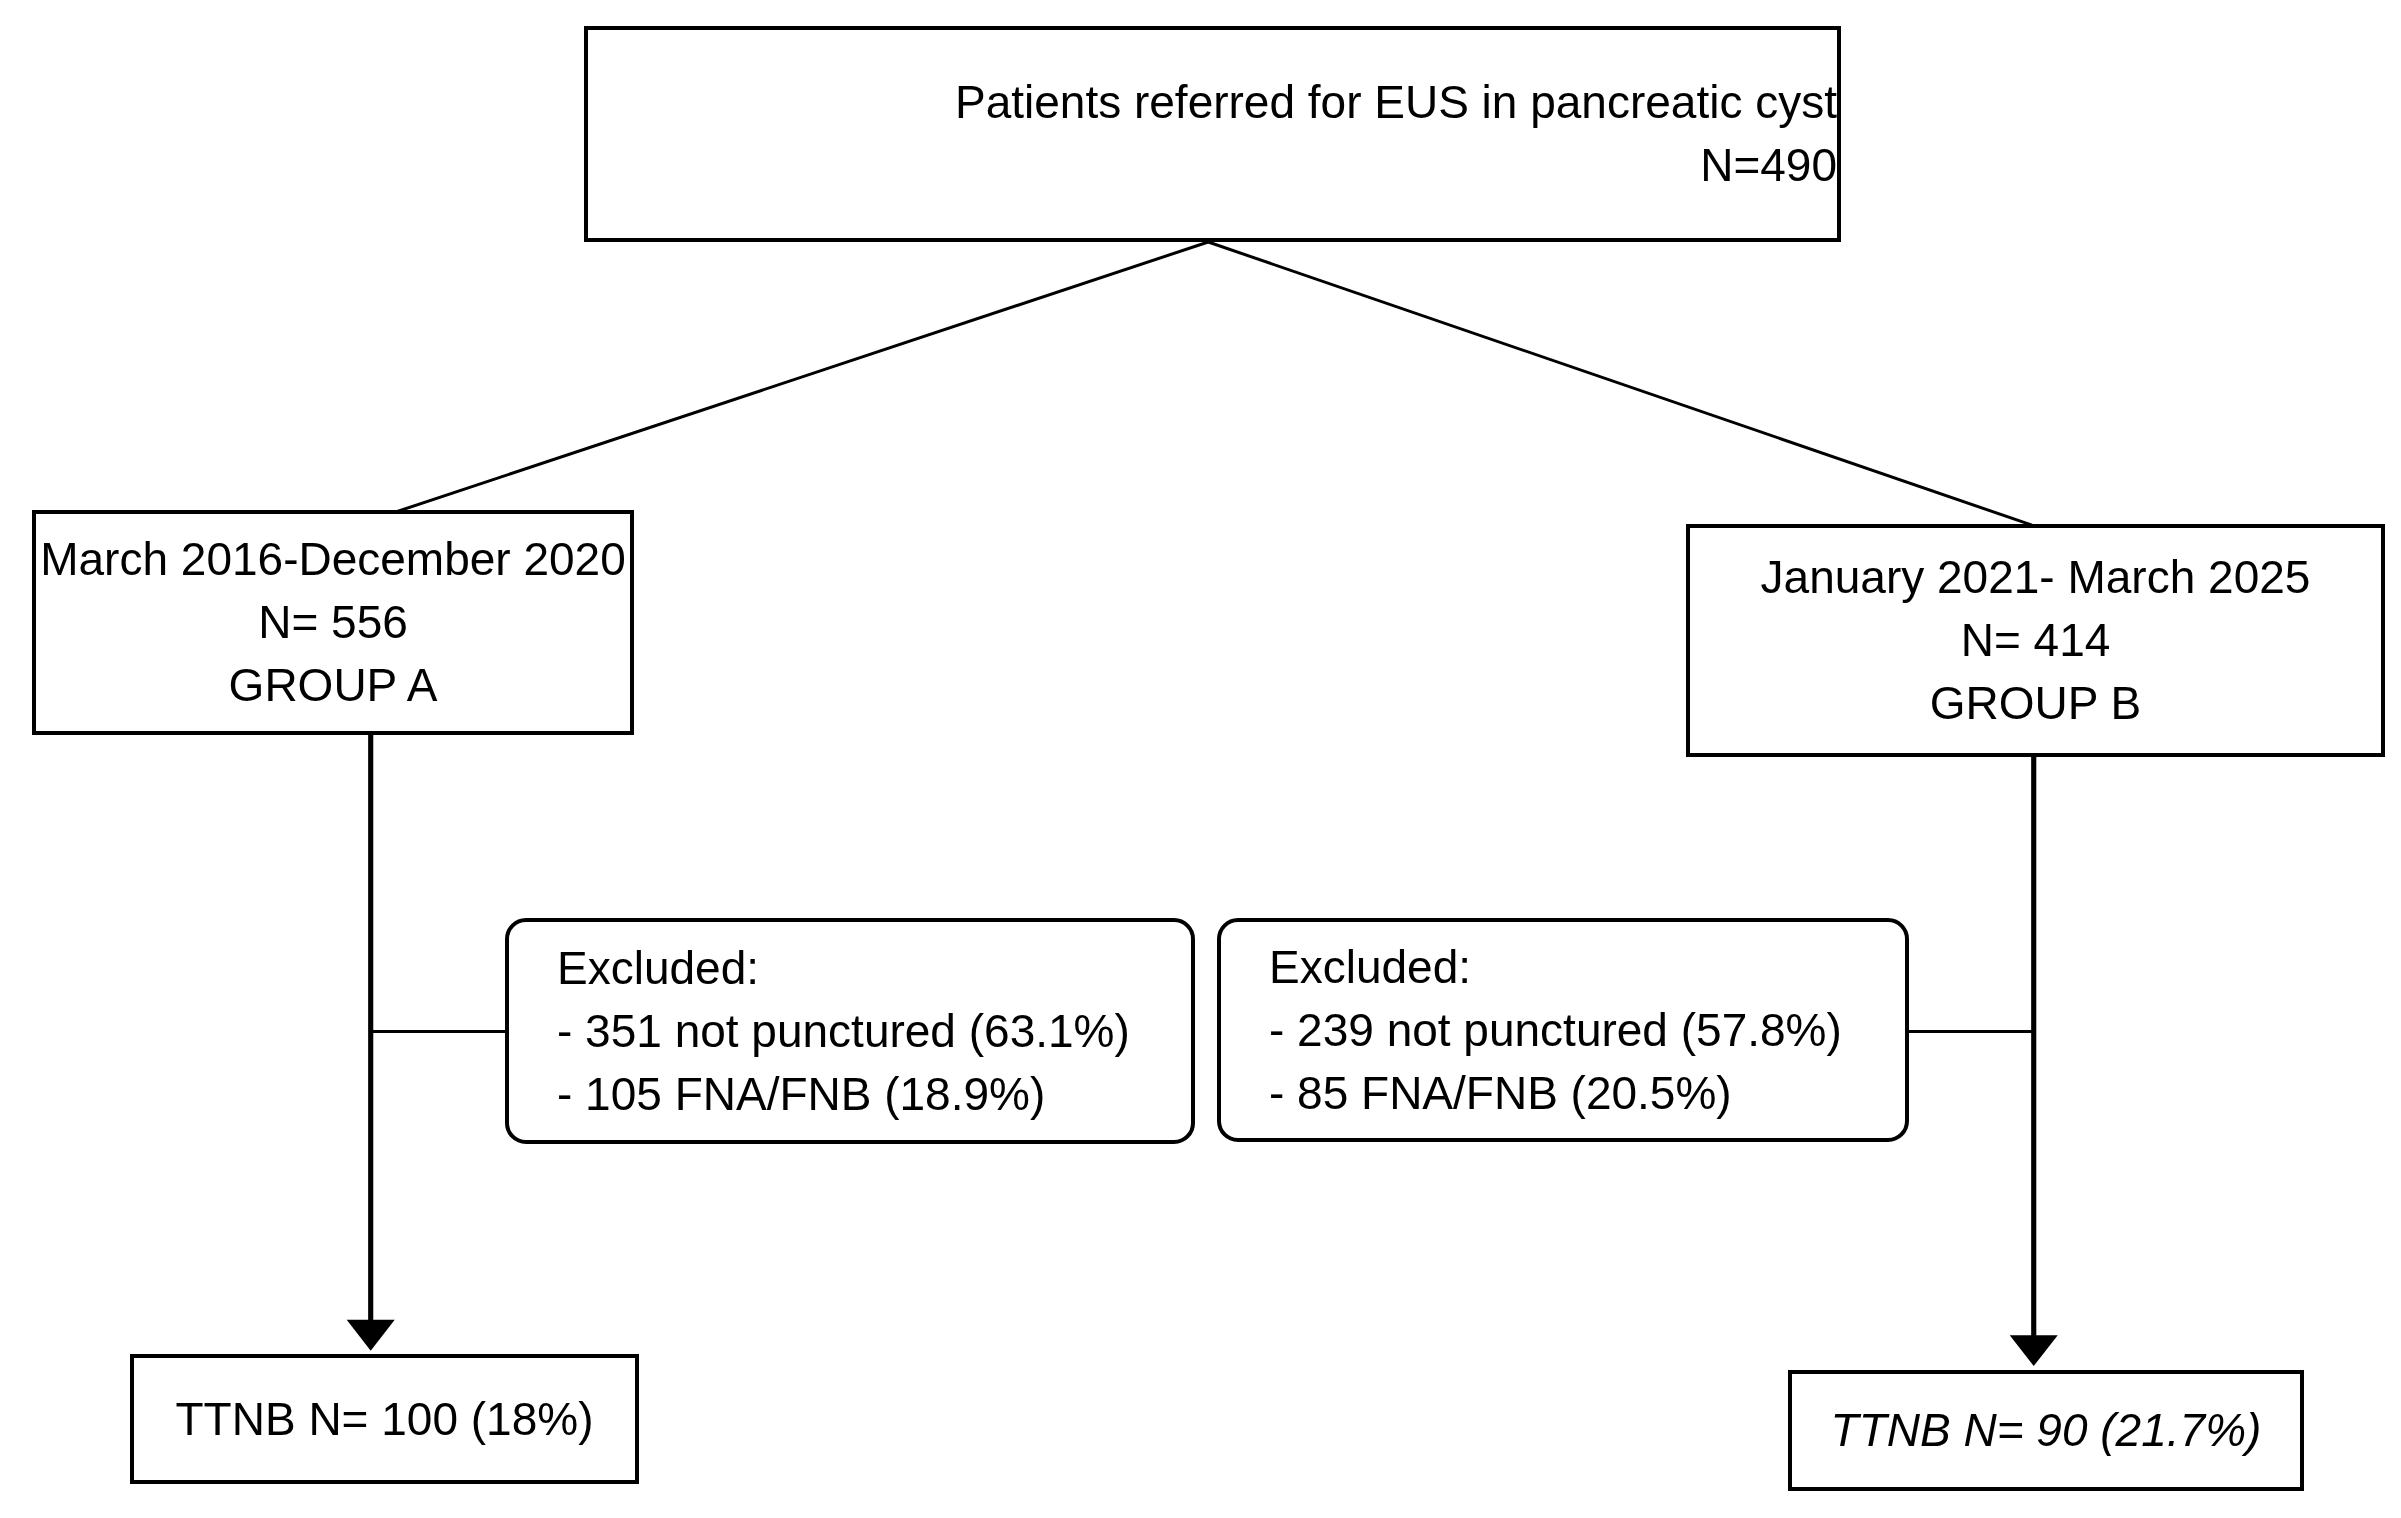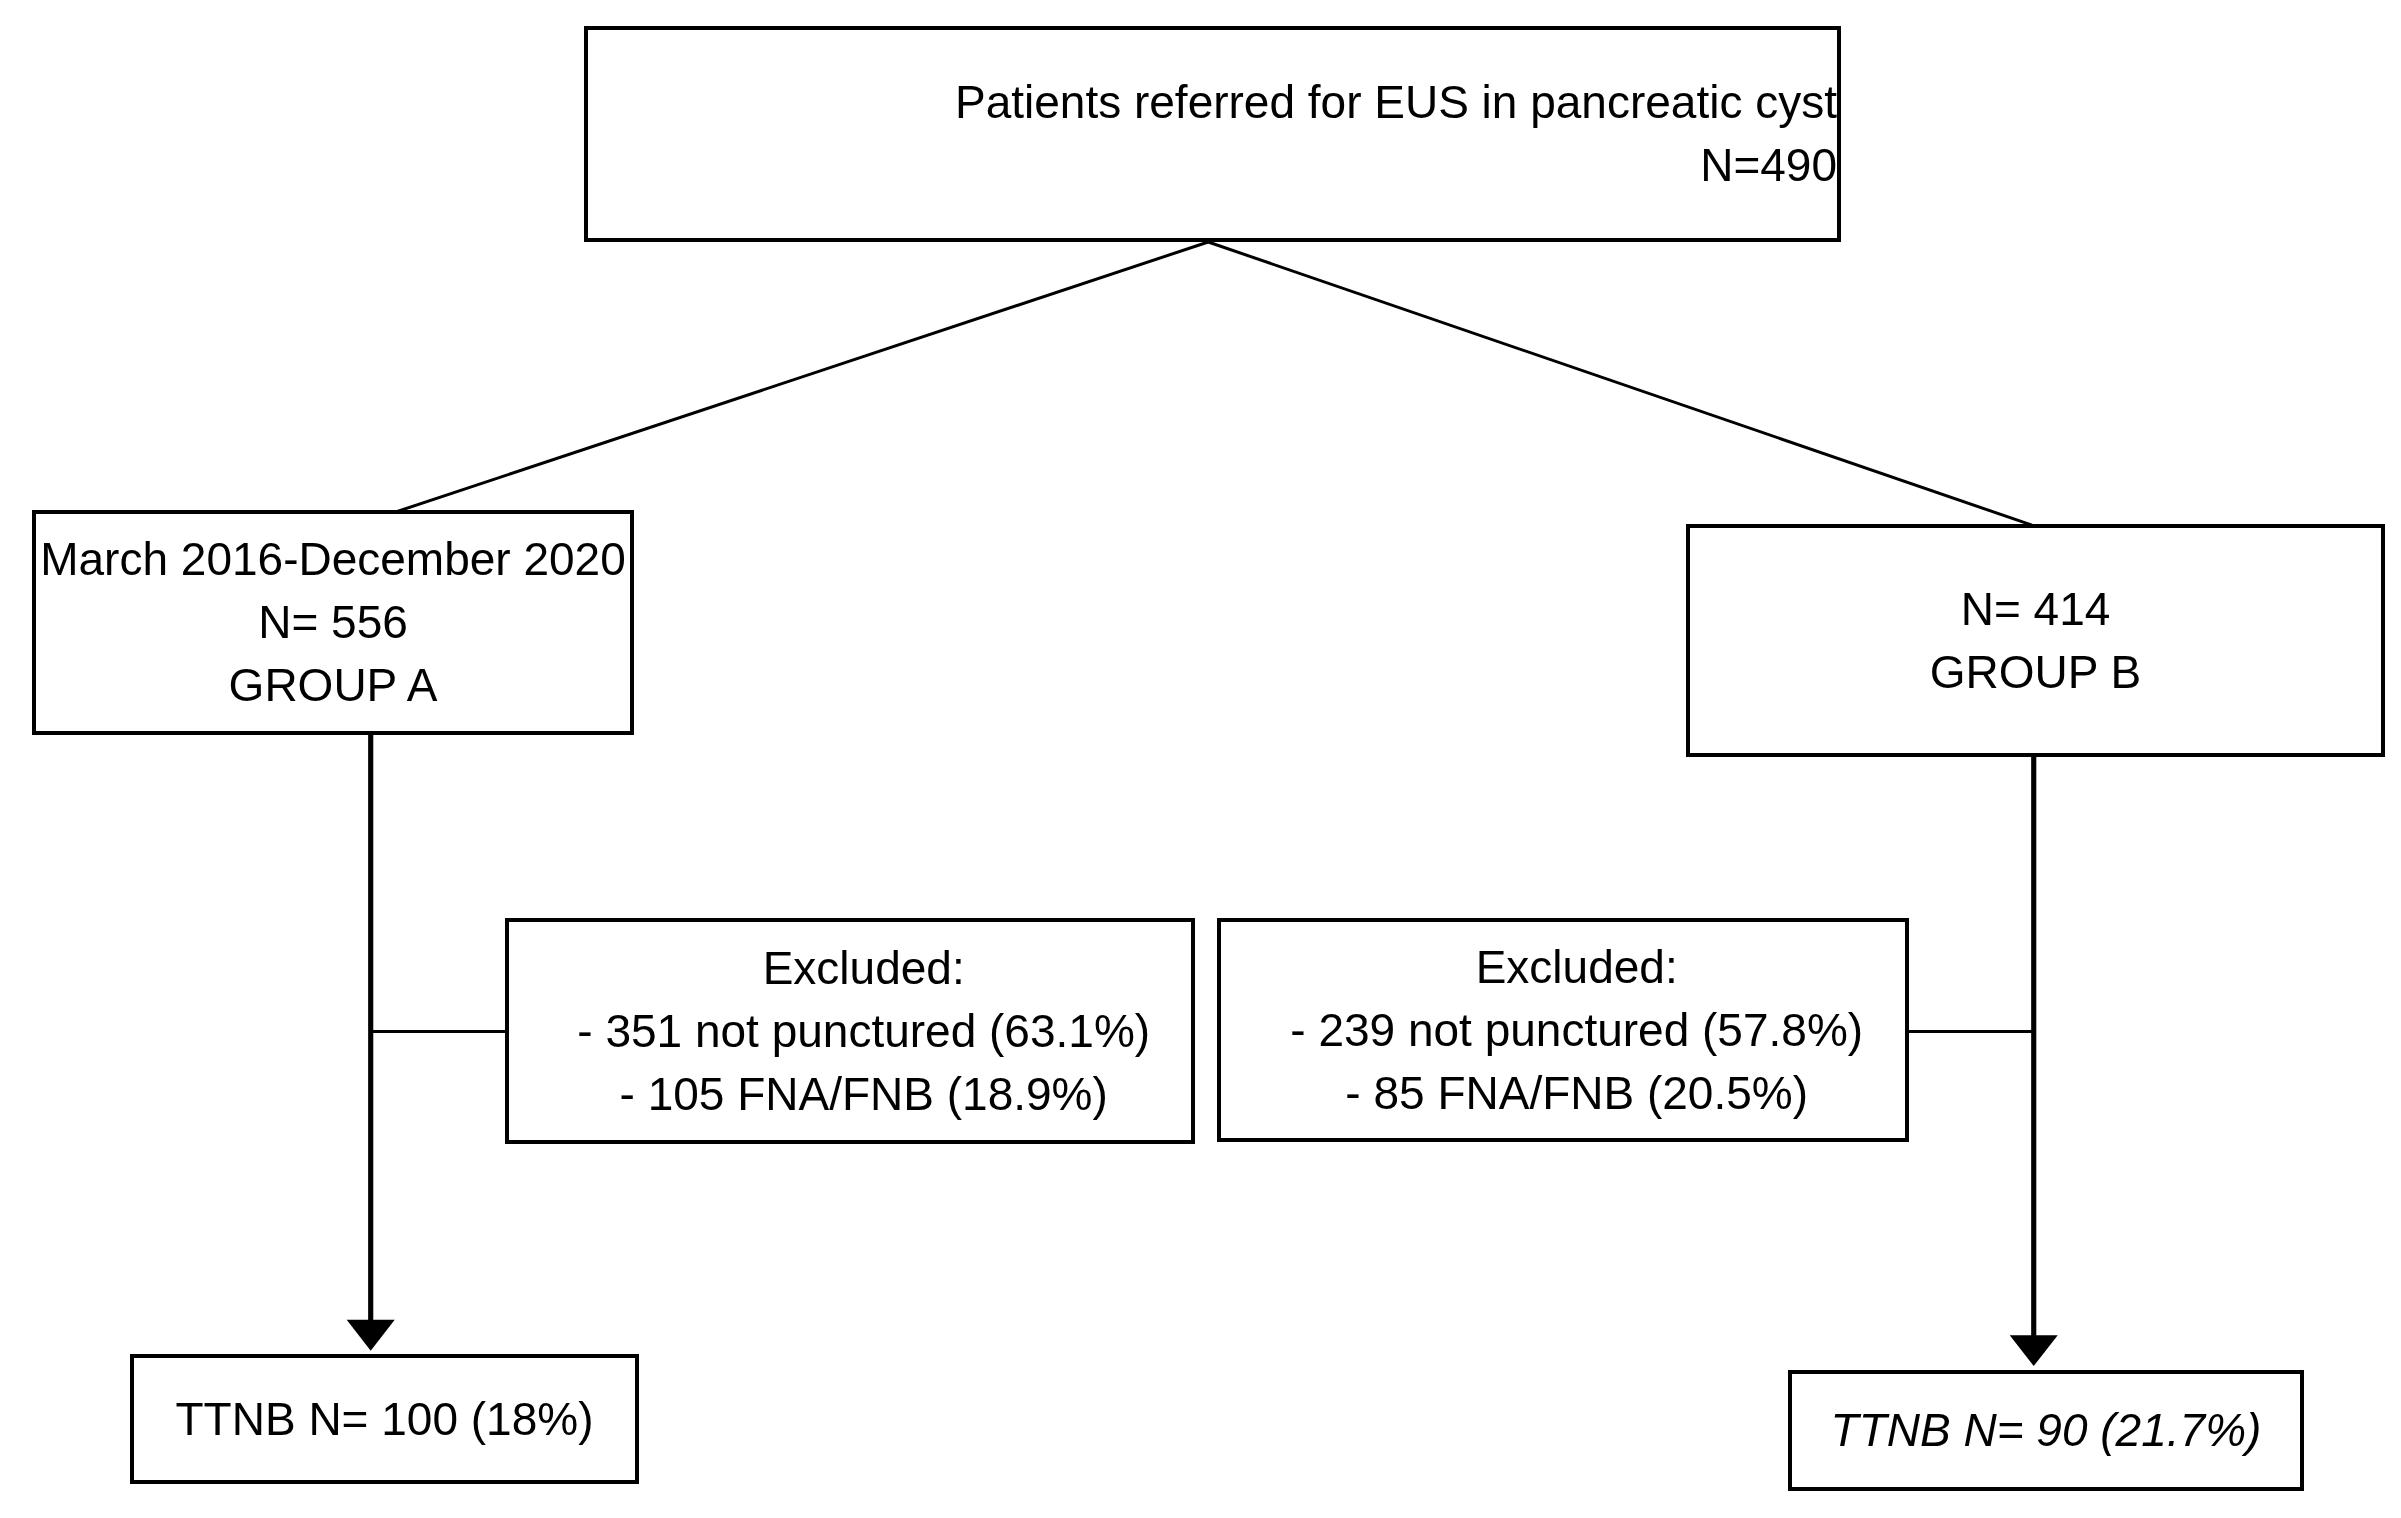--- a/index.html
+++ b/index.html
@@ -32,24 +32,25 @@
     flex-direction: column;
     justify-content: center;
     font-size: 46px;
     line-height: 63px;
   }
   .node.centered {
     align-items: center;
     text-align: center;
   }
   .node.left-aligned {
-    align-items: center;
+    align-items: flex-start;
     text-align: left;
-    padding-left: 36px;
+    padding-left: 48px;
     padding-right: 8.6px;
+    border-radius: 21px;
   }
   .node .line {
     white-space: nowrap;
   }
 
   
   #box-root      { left: 584px;  top: 26px;   width: 1257px; height: 216px; align-items: flex-end; }
   #box-group-a   { left: 32px;   top: 510px;  width: 602px;  height: 225px; }
   #box-group-b   { left: 1686px; top: 524px;  width: 699px;  height: 233px; }
   #box-excl-a    { left: 505px;  top: 918px; width: 690px;  height: 226px; }
@@ -83,20 +84,21 @@
     <div class="line">N=490</div>
   </div>
 
   <div class="node centered" id="box-group-a">
     <div class="line">March 2016-December 2020</div>
     <div class="line">N= 556</div>
     <div class="line">GROUP A</div>
   </div>
 
   <div class="node centered" id="box-group-b">
+    <div class="line">January 2021- March 2025</div>
     <div class="line">N= 414</div>
     <div class="line">GROUP B</div>
   </div>
 
   <div class="node left-aligned" id="box-excl-a">
     <div class="line">Excluded:</div>
     <div class="line">- 351 not punctured (63.1%)</div>
     <div class="line">- 105 FNA/FNB (18.9%)</div>
   </div>
 

